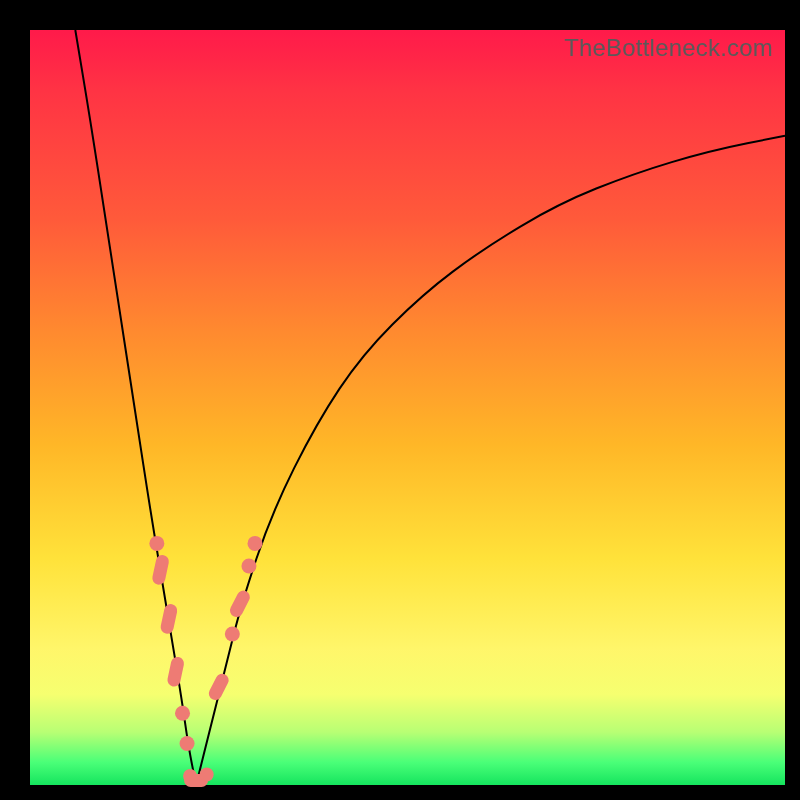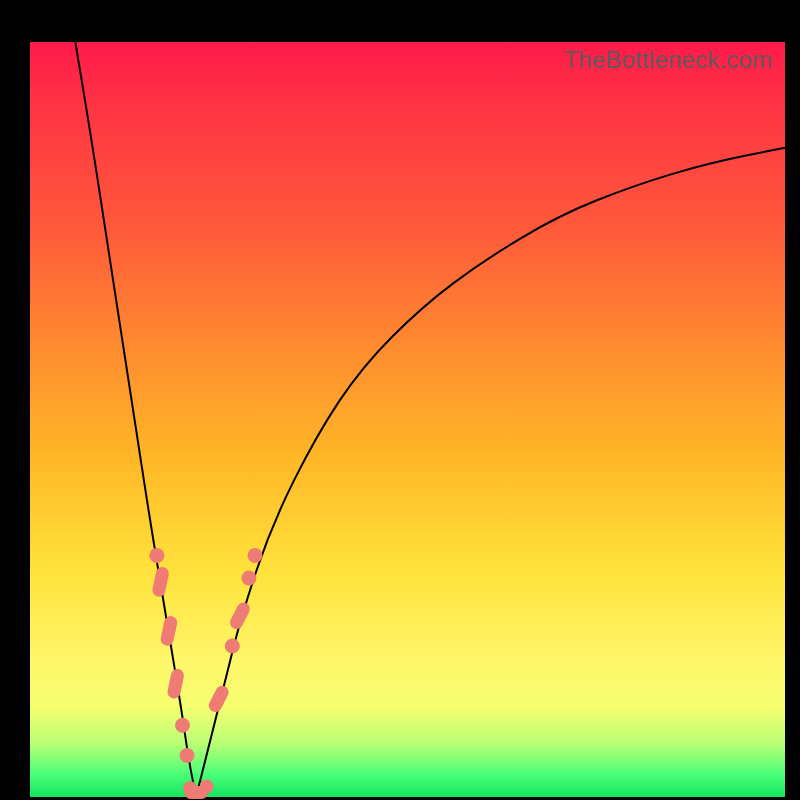--- a/index.html
+++ b/index.html
@@ -13,21 +13,21 @@
   }
   .frame {
     position: relative;
     width: 800px;
     height: 800px;
     background: #000;
   }
   .plot-area {
     position: absolute;
     left: 30px;
-    top: 42px;
+    top: 30px;
     width: 755px;
     height: 755px;
     
     background: linear-gradient(to bottom,
       #ff1a4a 0%,
       #ff3344 8%,
       #ff5a3a 25%,
       #ff8a2f 40%,
       #ffb727 55%,
       #ffe23a 70%,

